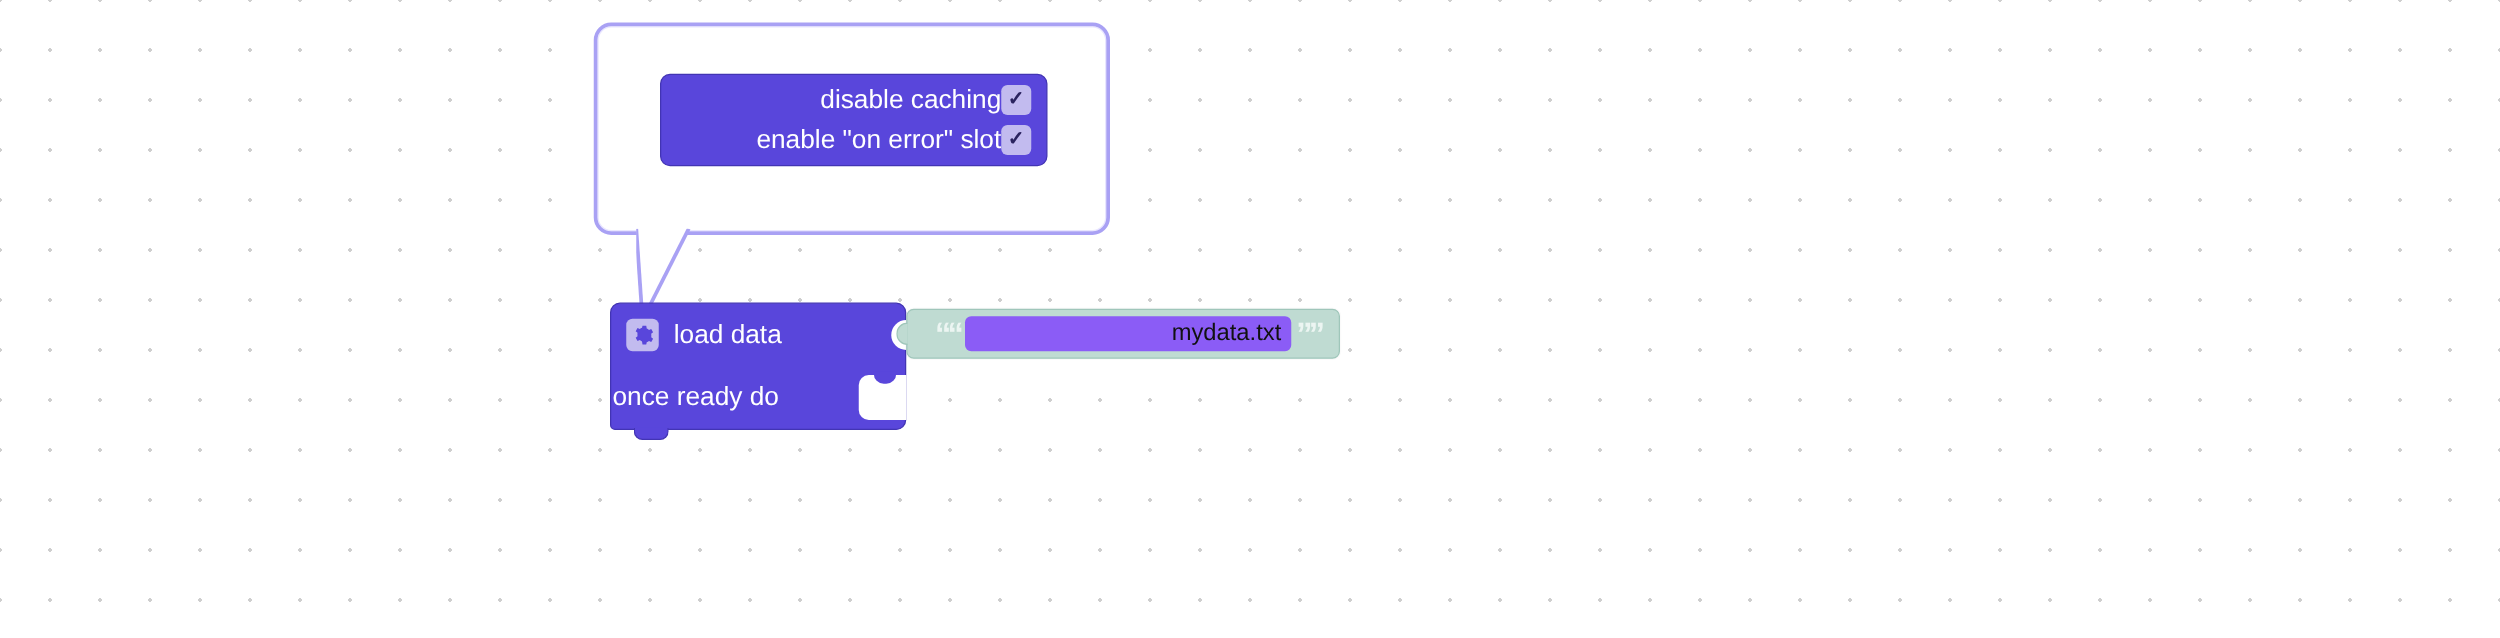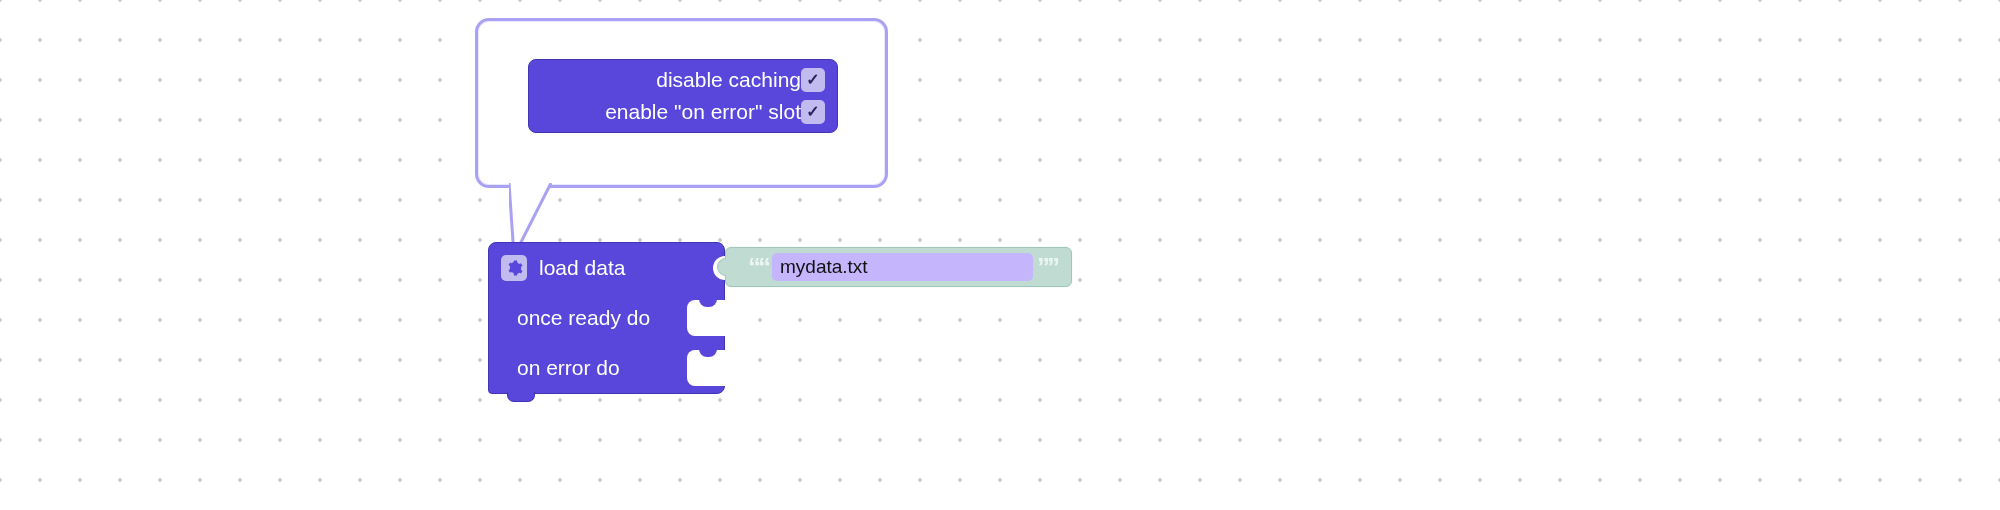--- a/index.html
+++ b/index.html
@@ -50,21 +50,21 @@
     box-sizing:border-box;color:#fff;font-size:21px;
   }
   .mb-row{position:relative;height:50px;display:flex;align-items:center;}
   .gear{
     width:26px;height:26px;border-radius:5px;background:#c2bbef;
     margin:0 12px 0 12px;display:flex;align-items:center;justify-content:center;
     cursor:pointer;flex:0 0 26px;
   }
   .gear svg{display:block;}
   .mb-label{white-space:nowrap;}
-  .mb-row2{padding-left:28px;}
+  .mb-row2{padding-left:1px;}
 
   
   .socket-right{
     position:absolute;right:-1px;top:0;height:50px;width:14px;overflow:hidden;
   }
   .socket-right::before{
     content:"";position:absolute;right:-12px;top:50%;transform:translateY(-50%);
     width:24px;height:24px;border-radius:50%;background:#fff;
   }
 
@@ -97,23 +97,24 @@
     box-shadow:0 0 0 1px rgba(0,0,0,0.02);
   }
   .string-block .plug{
     position:absolute;left:-9px;top:50%;transform:translateY(-50%);
     width:18px;height:18px;border-radius:50%;
     background:#bfdbd2;border:1px solid #9fc6ba;box-sizing:border-box;
     clip-path:inset(0 50% 0 0);
   }
   .q{color:#ecf5f2;font-size:26px;font-weight:900;letter-spacing:-3px;padding:0 4px;line-height:0.5;}
   .string-input{
-    background:#c4b5fd;border:none;border-radius:5px;height:28px;
+    background:#8b5cf6;border:none;border-radius:5px;height:28px;
     padding:0 8px;font-size:19px;color:#111;min-width:108px;
     font-family:inherit;
+    text-align:right;
   }
 </style>
 </head>
 <body>
 
 <div class="stage">
 
   <div class="popup">
     <div class="mutator-block">
       <div class="mutator-row">
@@ -144,24 +145,20 @@
             <path fill="#5946db" d="M12 8a4 4 0 1 0 0 8 4 4 0 0 0 0-8zm9.4 4a7.5 7.5 0 0 0-.13-1.38l2.03-1.58-2-3.46-2.39.96a7.6 7.6 0 0 0-2.39-1.38L16 2h-4l-.52 2.16a7.6 7.6 0 0 0-2.39 1.38l-2.39-.96-2 3.46 2.03 1.58A7.5 7.5 0 0 0 6.6 12c0 .47.05.93.13 1.38L4.7 14.96l2 3.46 2.39-.96c.72.6 1.53 1.07 2.39 1.38L12 22h4l.52-2.16c.86-.31 1.67-.78 2.39-1.38l2.39.96 2-3.46-2.03-1.58c.08-.45.13-.91.13-1.38z"></path>
           </svg>
       </div>
       <span class="mb-label">load data</span>
       <div class="socket-right"></div>
     </div>
     <div class="mb-row mb-row2">
       <span class="mb-label">once ready do</span>
       <div class="cslot"></div>
     </div>
-    <div class="mb-row mb-row2">
-      <span class="mb-label">on error do</span>
-      <div class="cslot"></div>
-    </div>
     <div class="bottom-tab"></div>
   </div>
 
   <div class="string-block">
     <div class="plug"></div>
     <span class="q">““</span>
     <input class="string-input" type="text" value="mydata.txt" style="">
     <span class="q">””</span>
   </div>
 

